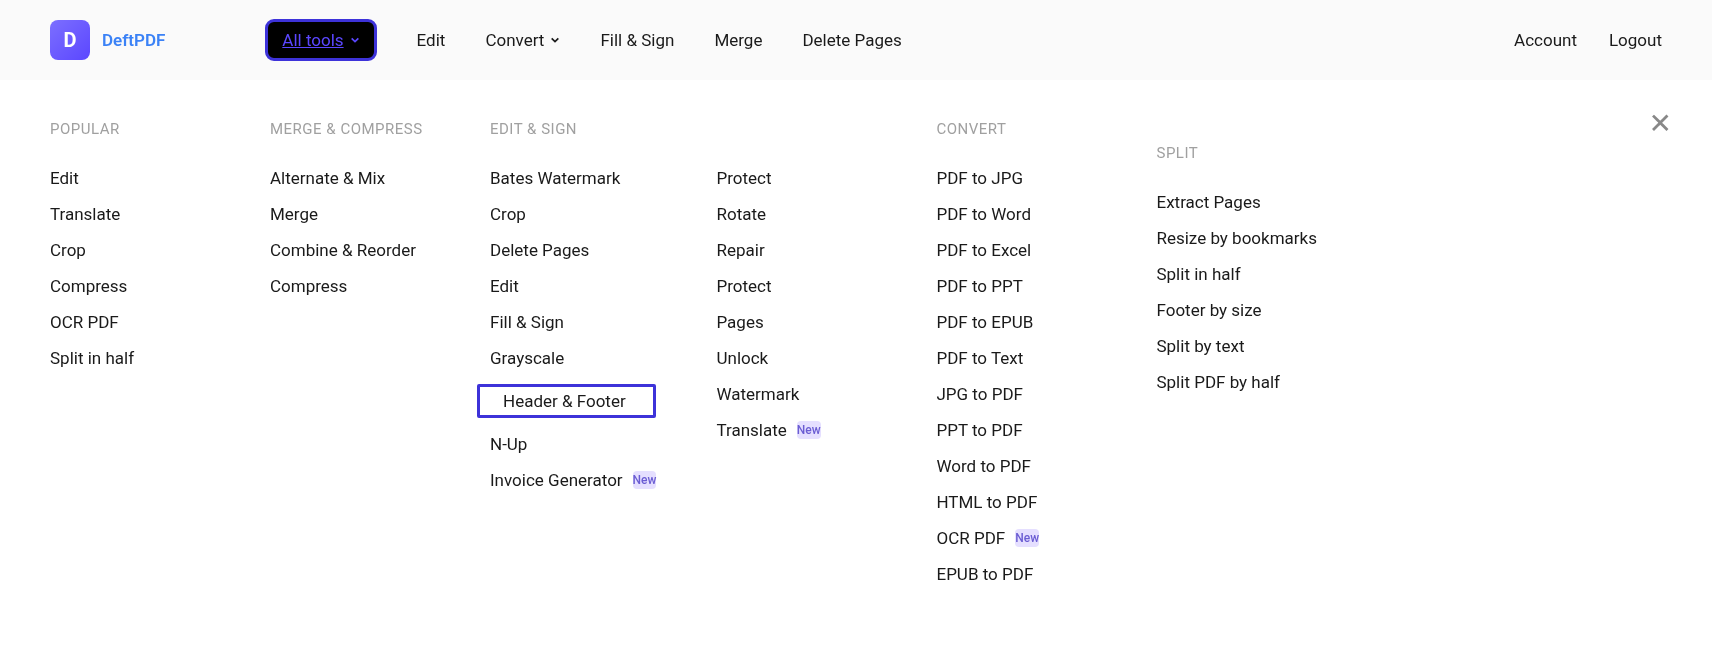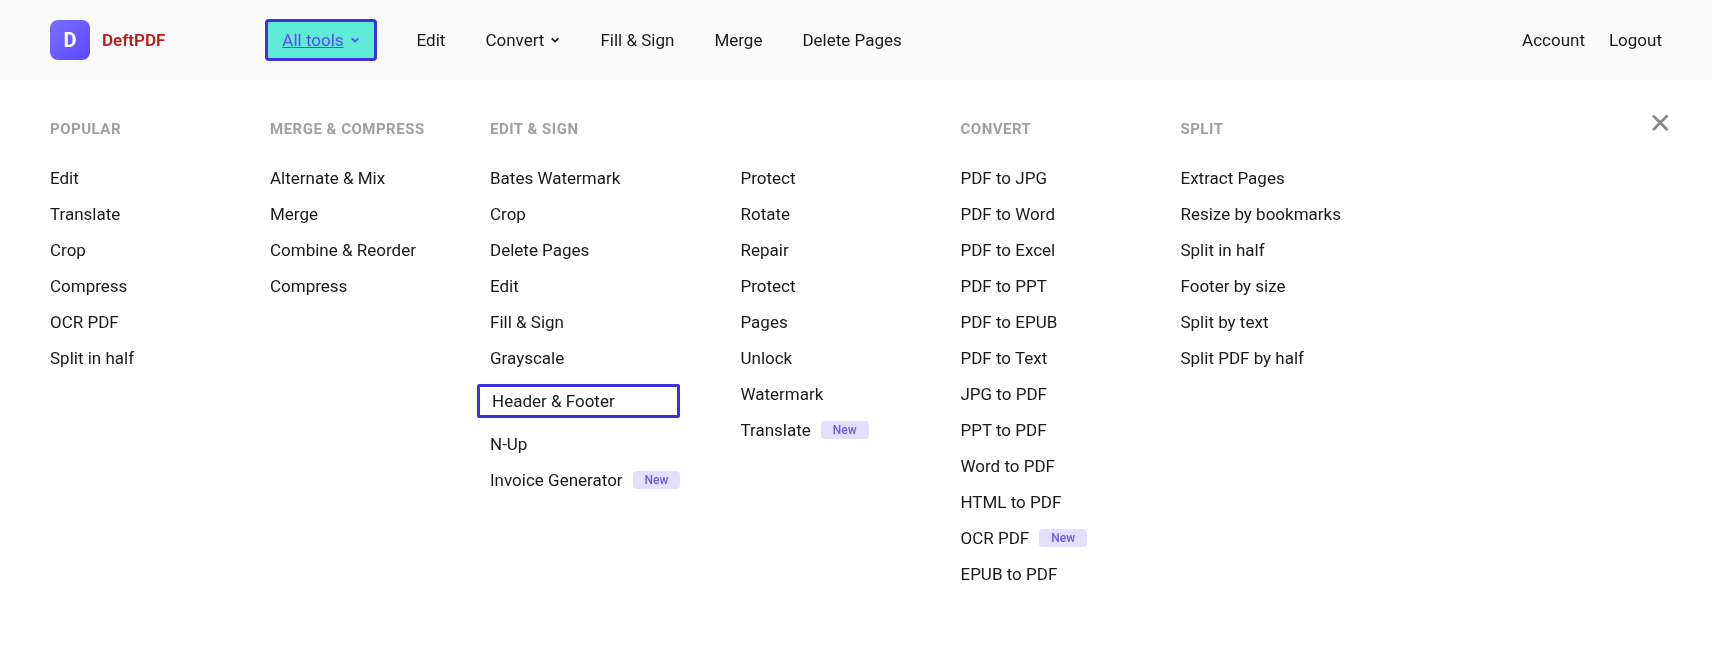--- a/index.html
+++ b/index.html
@@ -1,37 +1,37 @@
 <!DOCTYPE html>
 <html><head>
   <meta charset="utf-8">
   <style>
     * { margin: 0; padding: 0; box-sizing: border-box; }
     body { font-family: -apple-system, BlinkMacSystemFont, 'Segoe UI', Roboto, 'Helvetica Neue', Arial, sans-serif; background: #fff; }
     .header { background: #fafafa; height: 80px; display: flex; align-items: center; padding: 0 50px; }
     .logo-wrap { display: flex; align-items: center; gap: 12px; margin-right: 100px; }
     .logo-box { width: 40px; height: 40px; border-radius: 8px; background: linear-gradient(135deg, #7c6fff 0%, #5b47ff 100%); display: flex; align-items: center; justify-content: center; color: #fff; font-weight: 700; font-size: 20px; }
-    .logo-text { font-weight: 600; font-size: 17px; color: #b91c1c; }
+    .logo-text { font-weight: 600; font-size: 17px; color: #3b82f6; }
     .nav { display: flex; align-items: center; gap: 40px; flex: 1; }
     .nav-item { font-size: 17px; color: #1a1a1a; cursor: pointer; display: flex; align-items: center; gap: 6px; }
-    .nav-item.active { color: #5b47ff; text-decoration: underline; padding: 8px 14px; background: #5eead4; border: 3px solid #3d32d9; border-radius: 4px; }
+    .nav-item.active { color: #5b47ff; text-decoration: underline; padding: 8px 14px; background: #000000; border: 3px solid #3d32d9; border-radius: 9px; }
     .chevron { width: 10px; height: 10px; display: inline-block; }
     .chevron svg { display: block; }
-    .right-nav { display: flex; gap: 24px; }
+    .right-nav { display: flex; gap: 32px; }
     .right-nav .nav-item { font-size: 17px; }
     .mega-menu { padding: 40px 50px 30px 50px; display: flex; gap: 0; position: relative; }
     .close-icon { position: absolute; right: 40px; top: 30px; font-size: 28px; color: #888; cursor: pointer; line-height: 1; }
     .col { margin-right: 60px; min-width: 160px; }
-    .col:last-child { margin-right: 0; }
-    .col-header { font-size: 15px; color: #a0a0a0; font-weight: 700; letter-spacing: 0.5px; margin-bottom: 30px; text-transform: uppercase; }
+    .col:last-child { margin-right: 0; margin-top: 24px; }
+    .col-header { font-size: 15px; color: #a0a0a0; font-weight: 400; letter-spacing: 0.5px; margin-bottom: 30px; text-transform: uppercase; }
     .col-header.hidden { visibility: hidden; }
     .item-list { display: flex; flex-direction: column; gap: 16px; }
     .menu-link { font-size: 17px; color: #1a1a1a; cursor: pointer; display: inline-flex; align-items: center; gap: 10px; }
-    .menu-link.highlight { border: 3px solid #3d32d9; padding: 4px 12px; border-radius: 2px; margin-left: -13px; }
-    .new-badge { background: #e5dfff; color: #6b5dd3; font-size: 12px; font-weight: 500; padding: 2px 12px; border-radius: 4px; }
+    .menu-link.highlight { border: 3px solid #3d32d9; padding: 4px 23px; border-radius: 2px; margin-left: -13px; }
+    .new-badge { background: #e5dfff; color: #6b5dd3; font-size: 12px; font-weight: 500; padding: 2px 0; border-radius: 4px; }
   </style>
 </head>
 <body>
 
 <div class="header">
   <div class="logo-wrap">
     <div class="logo-box">D</div>
     <div class="logo-text">DeftPDF</div>
   </div>
   <div class="nav">

